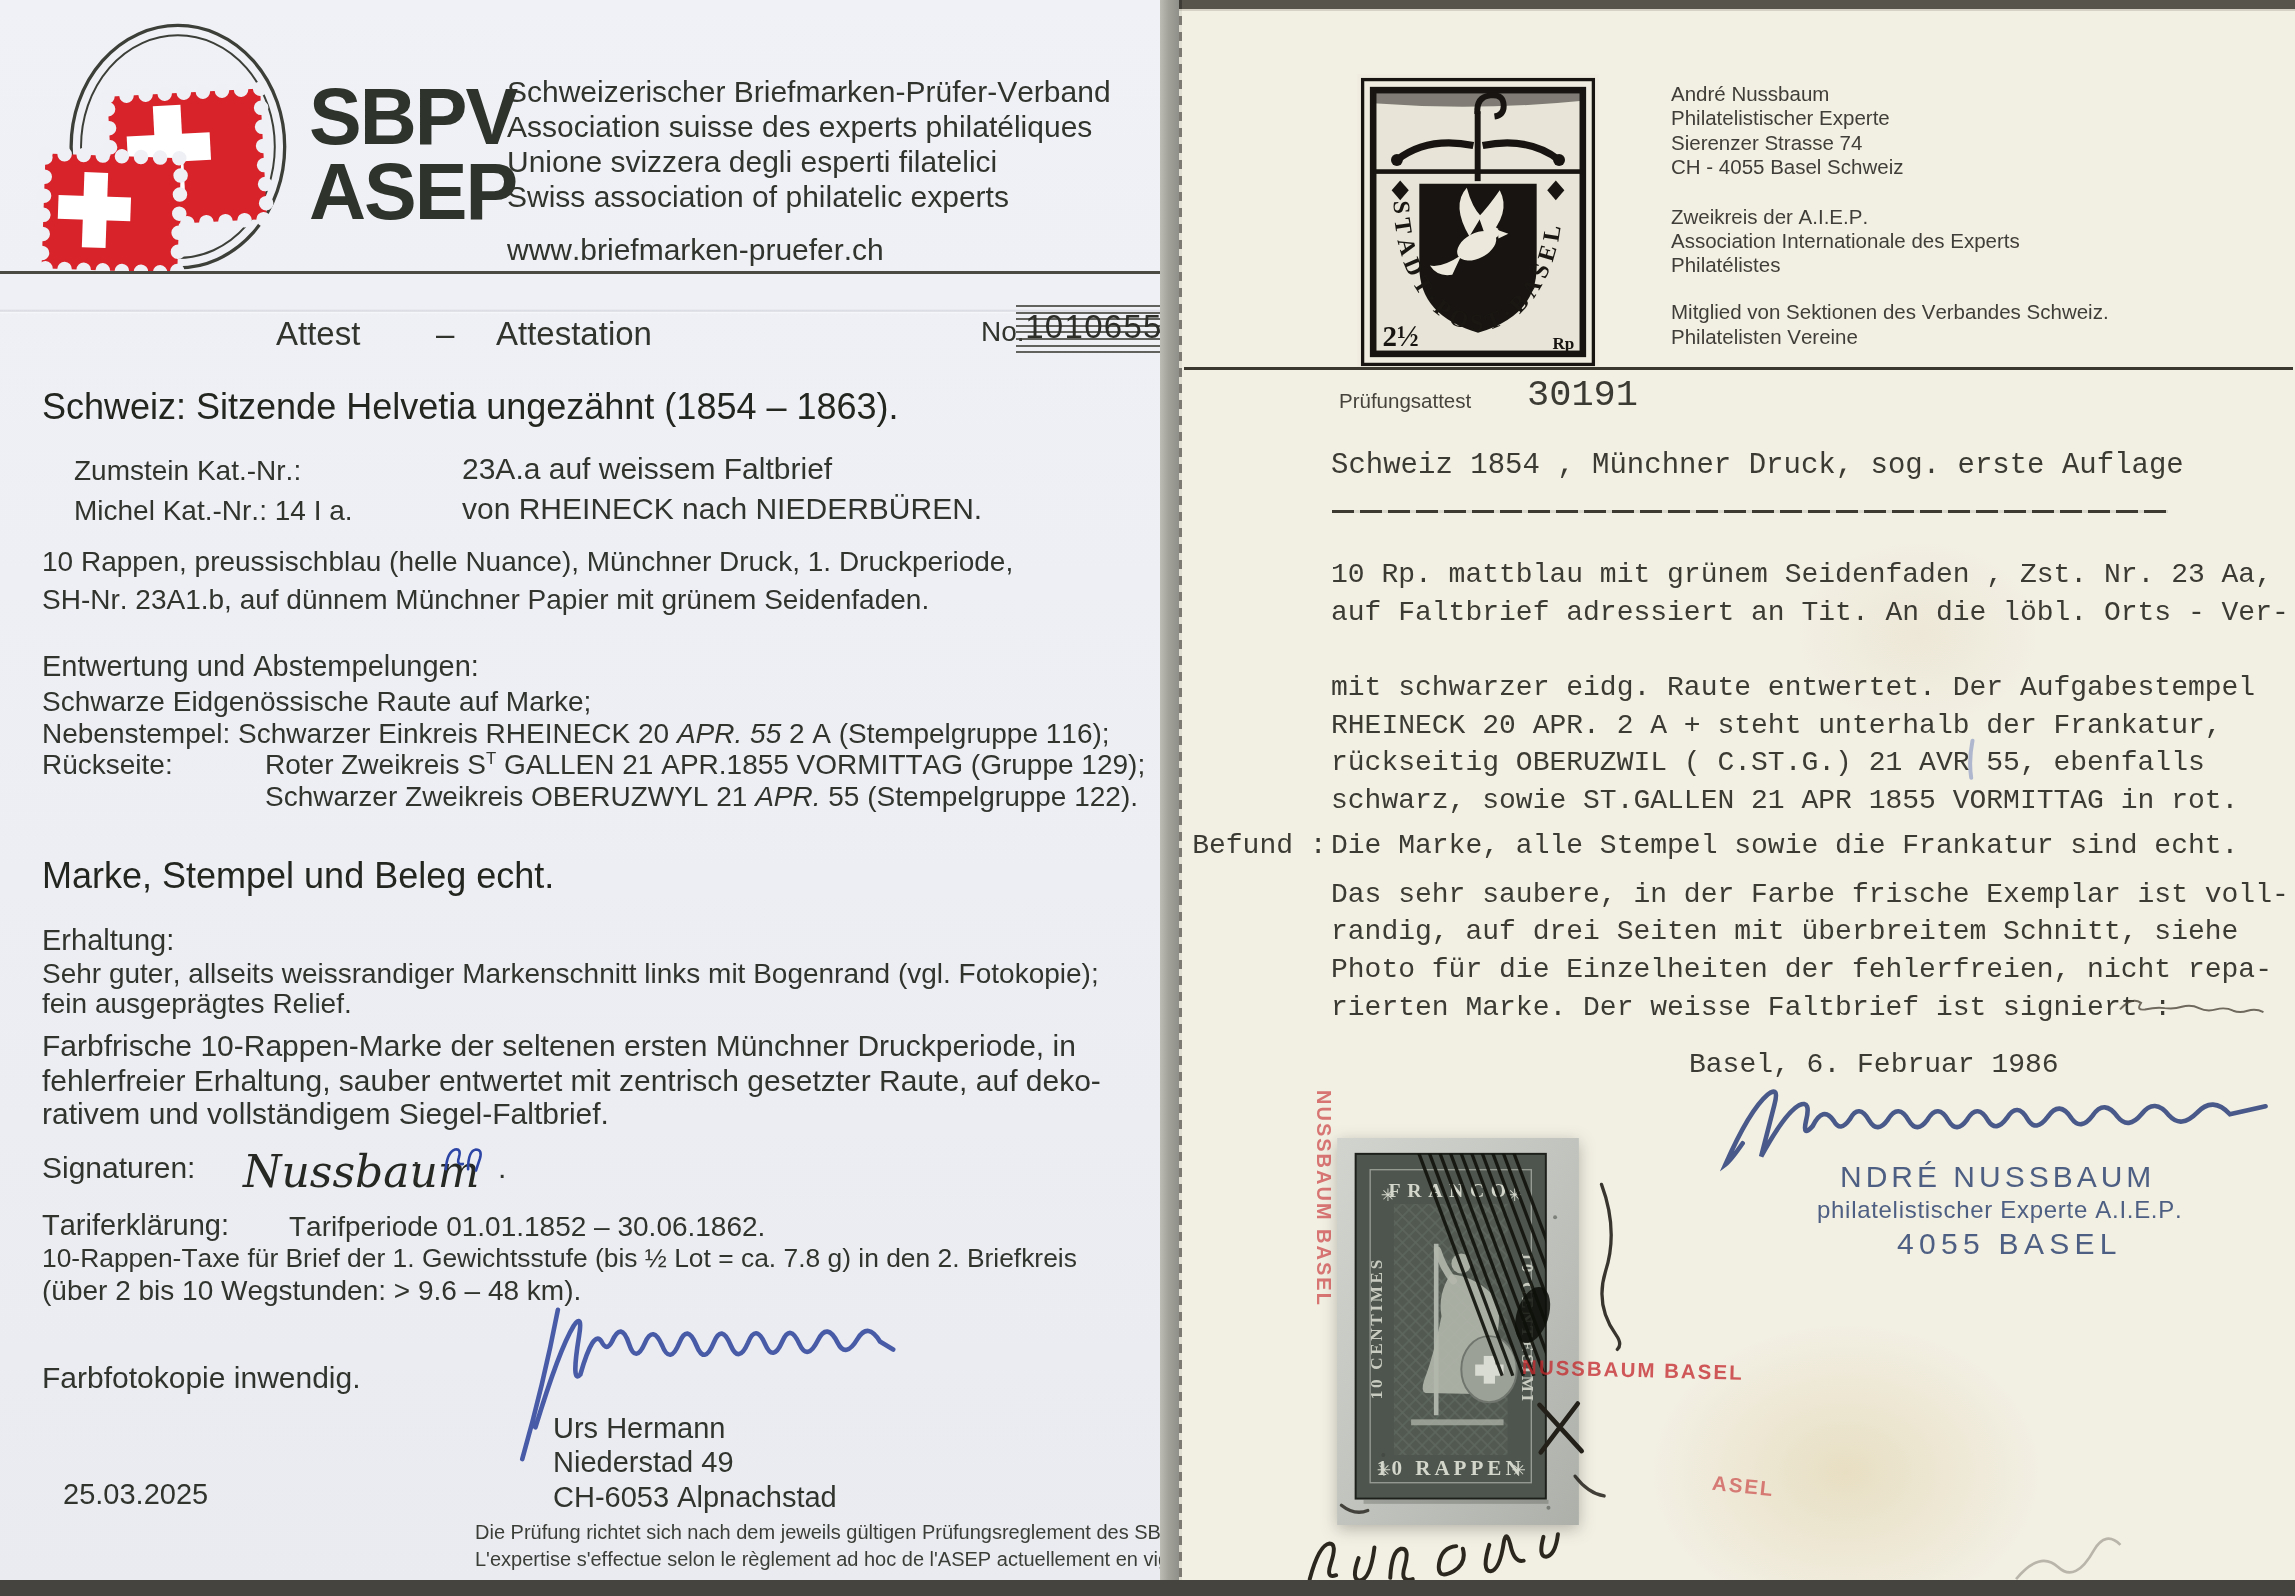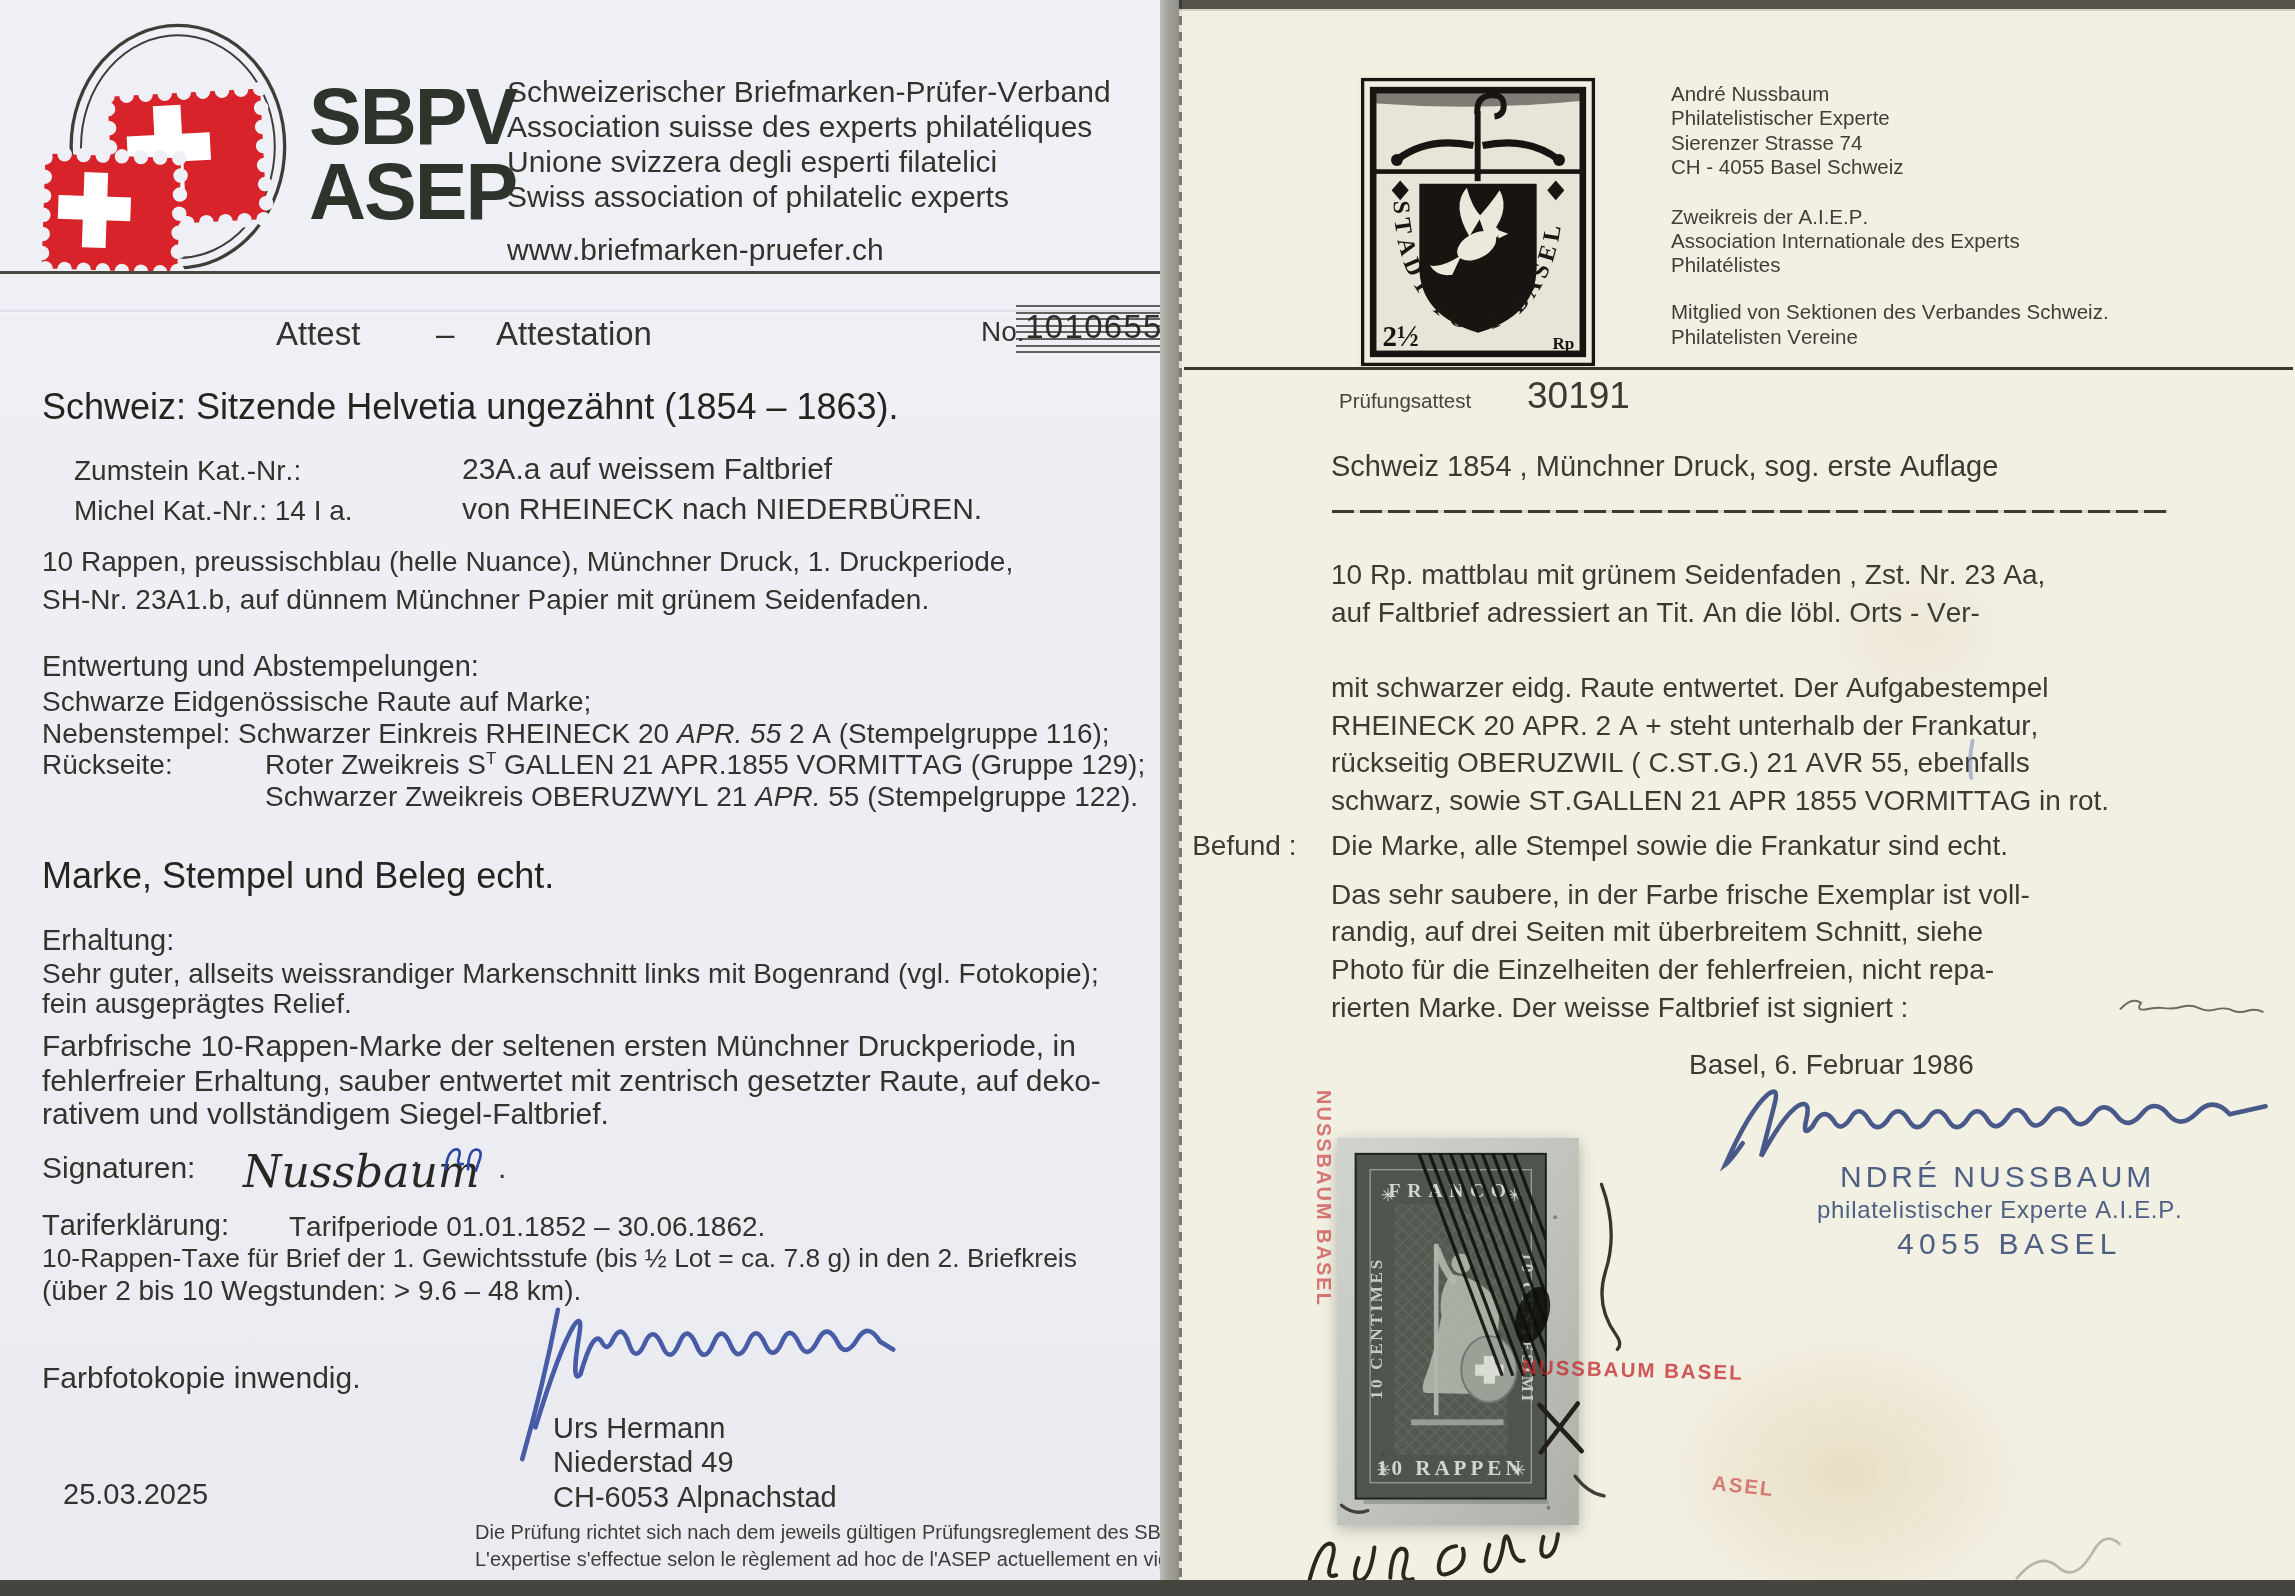--- a/index.html
+++ b/index.html
@@ -7,21 +7,21 @@
   .page{position:absolute;top:0;height:1597px;overflow:hidden}
   .page-left{left:0;width:1160px;background:linear-gradient(180deg,#f0f1f6 0,#edeef4 55%,#e9ebf1 100%)}
   .page-right{left:1179px;width:1117px;
     background:
       radial-gradient(ellipse 277px 211px at 667px 1472px, rgba(205,180,112,.28), rgba(205,180,112,0) 70%),
       radial-gradient(ellipse 172px 132px at 739px 634px, rgba(200,180,130,.13), rgba(200,180,130,0) 70%),
       #f2efe3}
   .gap{position:absolute;left:1160px;top:0;width:18.5px;height:1597px;background:linear-gradient(90deg,#bcbcb4,#a2a29a 45%,#90908a)}
   .ln{position:absolute;white-space:nowrap;line-height:1.18}
   .sans{font-family:"Liberation Sans","DejaVu Sans",sans-serif;color:#30342d}
-  .mono{font-family:Liberation Sans, sans-serif;color:#3b3a33}
+  .mono{font-family:Liberation Mono, monospace;color:#3b3a33}
   .script{font-family:"DejaVu Serif",serif;font-style:italic;color:#262923}
   .b{font-weight:normal}
   .i{font-style:italic}
   sup{font-size:.6em;vertical-align:super}
   .red-stamp{font-family:"Liberation Sans",sans-serif;font-weight:bold;color:rgba(197,44,48,.78);letter-spacing:2px}
   .expert-stamp{font-family:"Liberation Sans",sans-serif;color:#40537a}
   .hatch{display:inline-block;padding:2.6px 9.2px 8px;background-image:repeating-linear-gradient(to bottom,rgba(62,62,56,.8) 0 2px,rgba(62,62,56,0) 2px 6.6px)}
   .rule{position:absolute;background:#4a4a43}
   .dash-rule{position:absolute;height:3.3px;background:repeating-linear-gradient(90deg,#3c3a31 0 22.4px,rgba(60,58,49,.12) 22.4px 28px)}
   .top-edge{position:absolute;left:0;top:0;width:100%;height:9.2px;background:#57544c;border-bottom:2px solid #d6d3c6}

